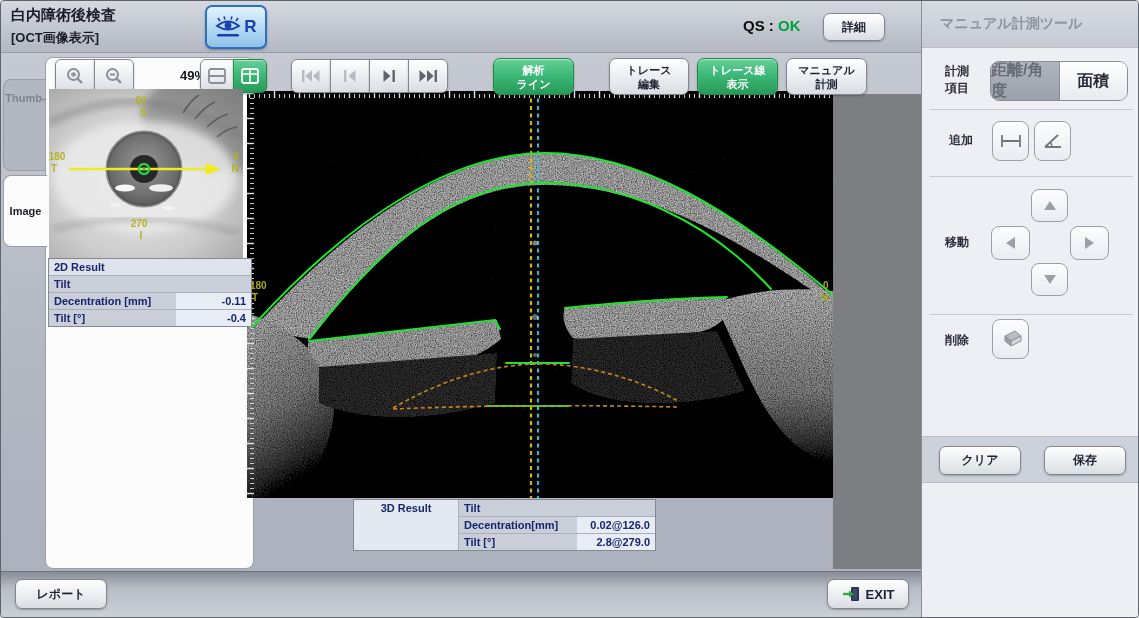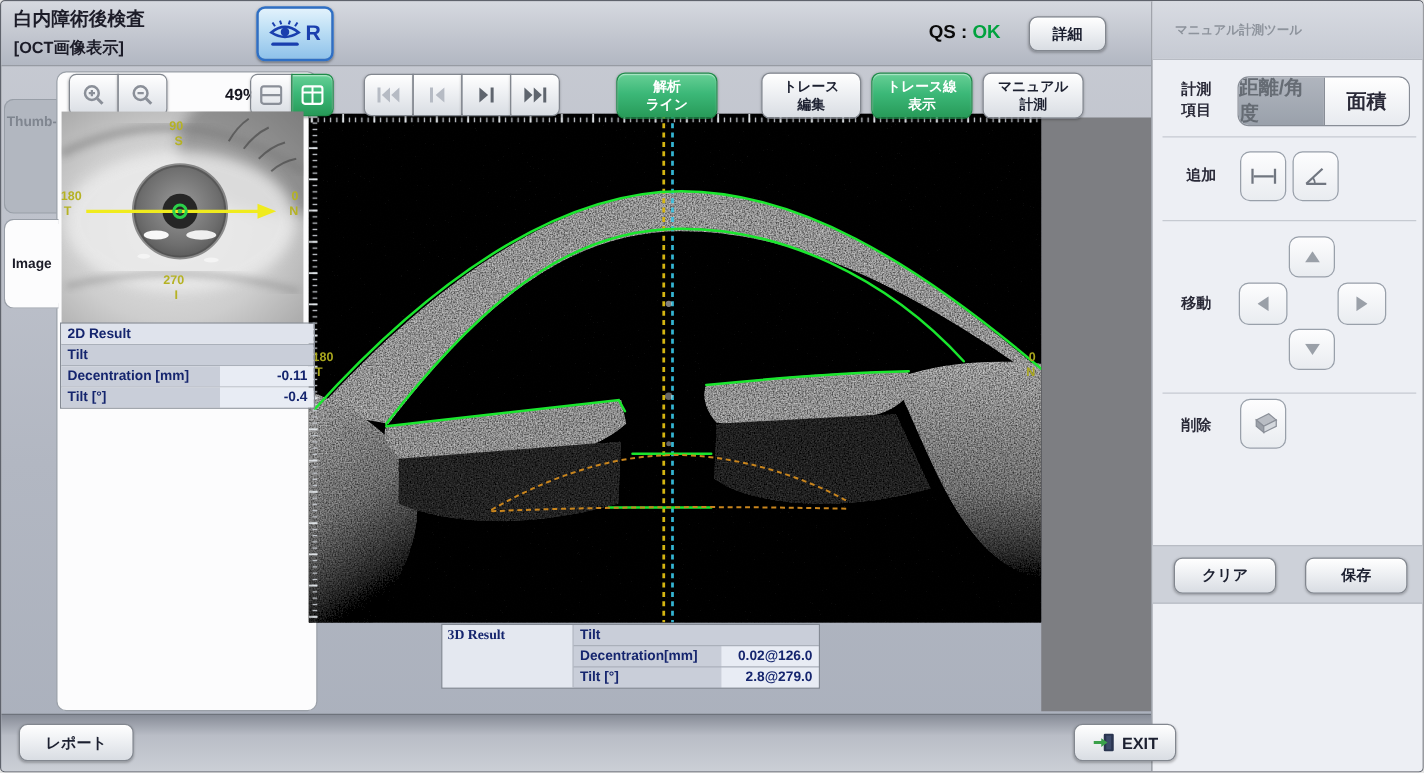--- a/index.html
+++ b/index.html
@@ -49,21 +49,21 @@
   .rtable .row{display:flex;border-top:1px solid #aab0ba;}
   .rtable .row:first-child{border-top:none;}
   .cell-h{background:#dfe3ec;padding:2px 5px;flex:1;}
   .cell-s{background:#c9ced9;padding:2px 5px;flex:1;}
   .cell-l{background:#c9ced9;padding:2px 5px;}
   .cell-v{background:#e8ecf4;padding:2px 5px;text-align:right;}
   
   .rpanel{left:920px;top:0;width:219px;height:618px;background:#edeff4;border-left:1px solid #8a8e96;}
   .rpanel-title{left:0;top:0;width:100%;height:47px;
         background:linear-gradient(180deg,#d8dbe2 0%,#c6cad3 100%);
-        border-bottom:1px solid #b7bbc3;color:#8d939c;font-size:10px;font-weight:bold;
+        border-bottom:1px solid #b7bbc3;color:#8d939c;font-size:14px;font-weight:bold;
         display:flex;align-items:center;padding-left:18px;}
   .rlabel{font-size:12px;font-weight:bold;color:#2a2a38;line-height:17px;}
   .rdiv{left:8px;width:203px;height:1px;background:#c6cad1;}
   .sq{position:absolute;width:37px;height:37px;background:linear-gradient(180deg,#fdfdfe,#e9ecf0);
       border:1px solid #99a0aa;border-radius:8px;display:flex;align-items:center;justify-content:center;}
   .seg{position:absolute;left:68px;top:60px;width:138px;height:40px;display:flex;
        border:1px solid #888d96;border-radius:9px;overflow:hidden;}
   .seg>div{flex:1;display:flex;align-items:center;justify-content:center;font-size:16px;font-weight:bold;}
   .seg-sel{background:linear-gradient(180deg,#b0b5be,#9aa1ab);color:#666c74;border-right:1px solid #888d96;}
   .seg-off{background:linear-gradient(180deg,#ffffff,#e7eaef);color:#2a2a38;}
@@ -333,39 +333,39 @@
       <g font-size="10" font-weight="bold" fill="#aaa71e">
         <text x="3" y="198">180</text>
         <text x="5" y="210">T</text>
         <text x="576" y="198">0</text>
         <text x="574" y="210">N</text>
       </g>
     </svg>
   </div>
 
   <div class="abs rtable" style="left:352px;top:498px;width:303px;display:flex;">
-    <div style="width:105px;background:#e4e8f0;padding:2px 4px;text-align:left;border-right:1px solid #aab0ba;font-family:Liberation Serif, serif;">3D Result</div>
+    <div style="width:105px;background:#e4e8f0;padding:2px 4px;text-align:center;border-right:1px solid #aab0ba;">3D Result</div>
     <div style="flex:1;">
       <div class="row">
           <div class="cell-s">Tilt</div>
         </div>
       <div class="row">
         <div class="cell-l" style="width:118px;">Decentration[mm]</div>
         <div class="cell-v" style="flex:1;">0.02@126.0</div>
       </div>
       <div class="row">
         <div class="cell-l" style="width:118px;">Tilt [°]</div>
         <div class="cell-v" style="flex:1;">2.8@279.0</div>
       </div>
     </div>
   </div>
 
   <div class="abs footer"></div>
   <div class="abs btn" style="left:14px;top:578px;width:92px;height:30px;font-size:12px;z-index:2;">レポート</div>
-  <div class="abs btn" style="left:826px;top:578px;width:82px;height:30px;font-size:13px;gap:6px;z-index:2;margin-left:32px;">
+  <div class="abs btn" style="left:826px;top:578px;width:82px;height:30px;font-size:13px;gap:6px;z-index:2;">
     <svg width="18" height="16" viewBox="0 0 18 16">
       <rect x="9" y="1" width="8" height="14" rx="1" fill="#2a3550"></rect>
       <rect x="11" y="2.5" width="4" height="11" fill="#3d4a6a"></rect>
       <line x1="1" y1="8" x2="9" y2="8" stroke="#3aa04a" stroke-width="2.4"></line>
       <polygon points="7,4.5 12,8 7,11.5" fill="#3aa04a"></polygon>
     </svg>
     <span>EXIT</span>
   </div>
 
   <div class="abs rpanel">

